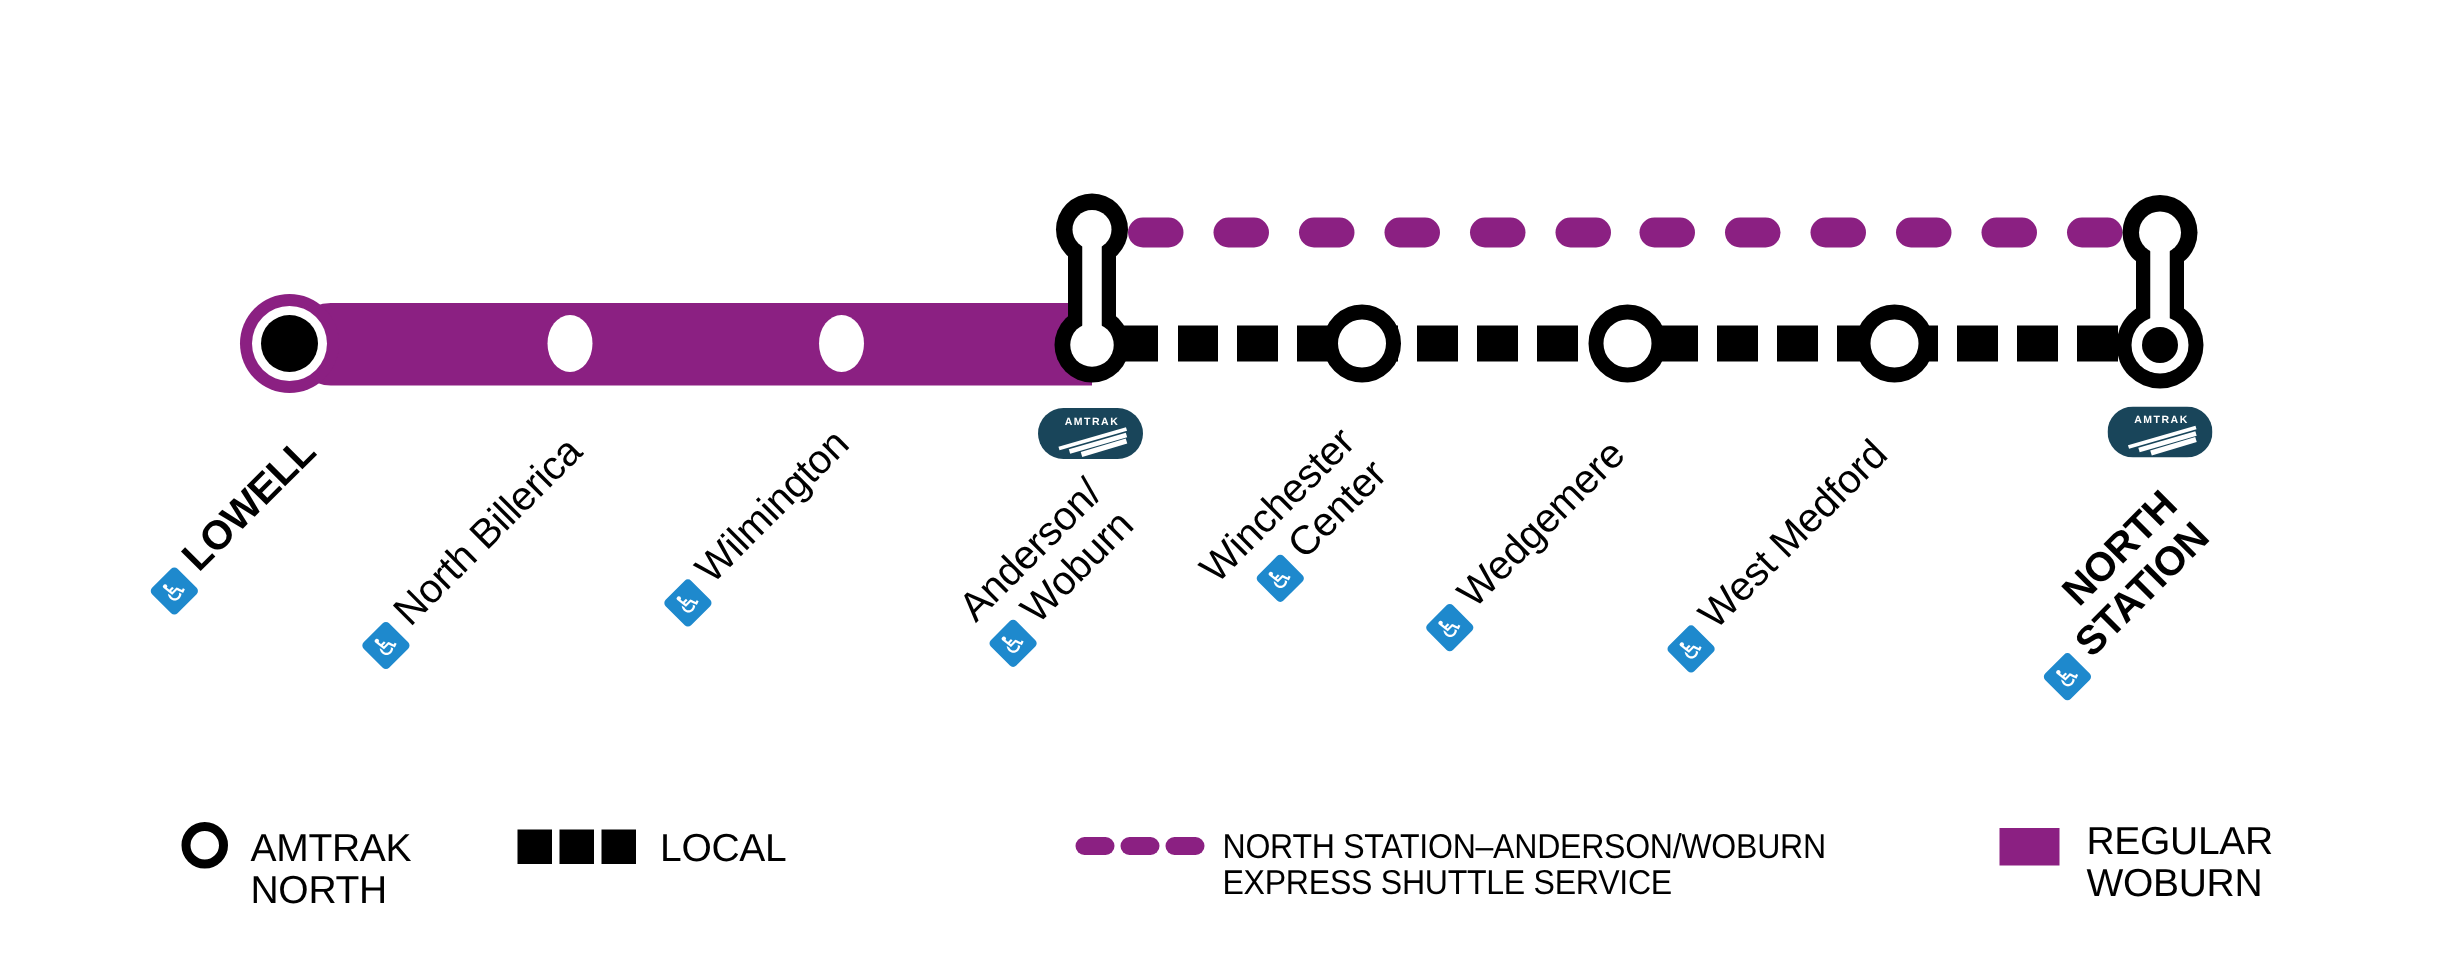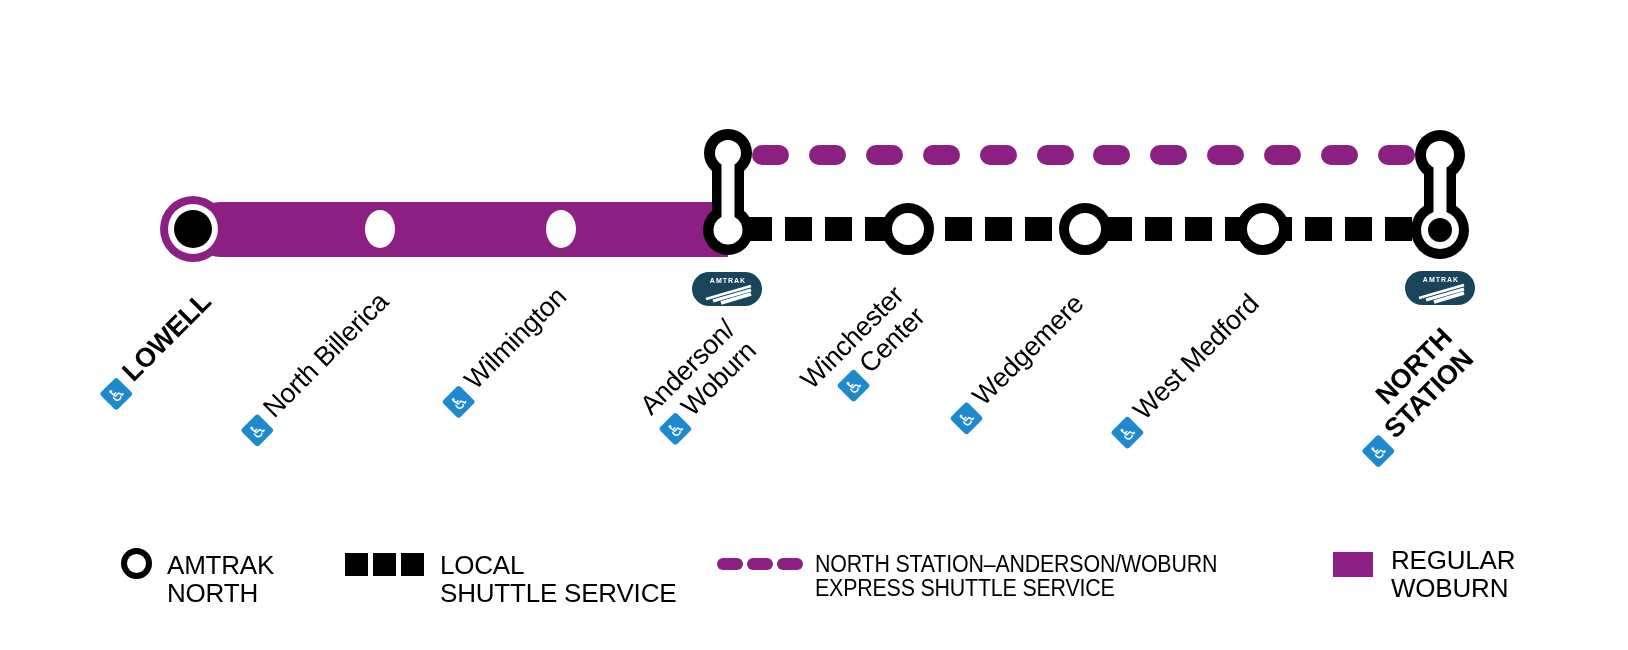--- a/index.html
+++ b/index.html
@@ -169,21 +169,20 @@
       <div>NORTH</div>
     </div>
 
     <div class="lg-squares">
       <div class="sq"></div>
         <div class="sq"></div>
         <div class="sq"></div>
     </div>
     <div class="lg-text" style="left:440px;top:551px;">
       <div>LOCAL</div>
-      <div>SHUTTLE SERVICE</div>
     </div>
 
     <div class="lg-dashes">
       <div class="dsh"></div>
         <div class="dsh"></div>
         <div class="dsh"></div>
     </div>
     <div class="lg-text small" style="left:815px;top:552px;">
       <div>NORTH STATION–ANDERSON/WOBURN</div>
       <div>EXPRESS SHUTTLE SERVICE</div>

